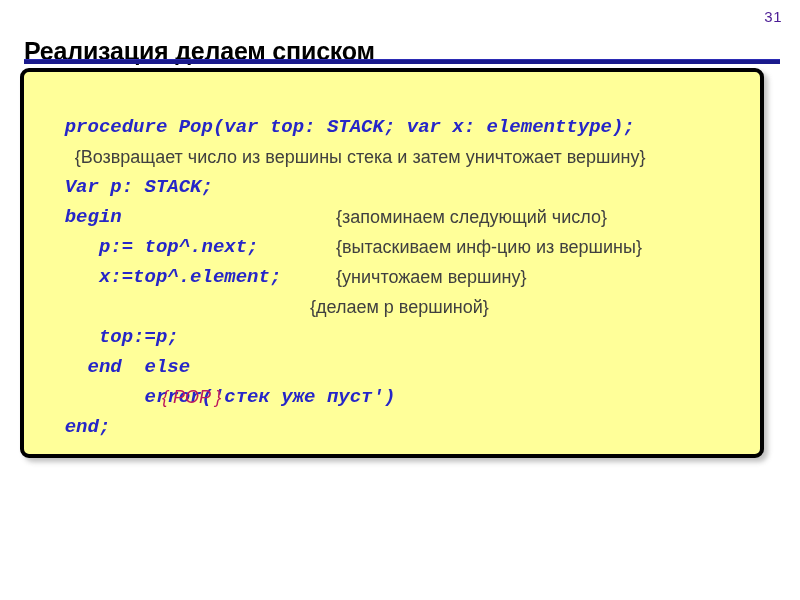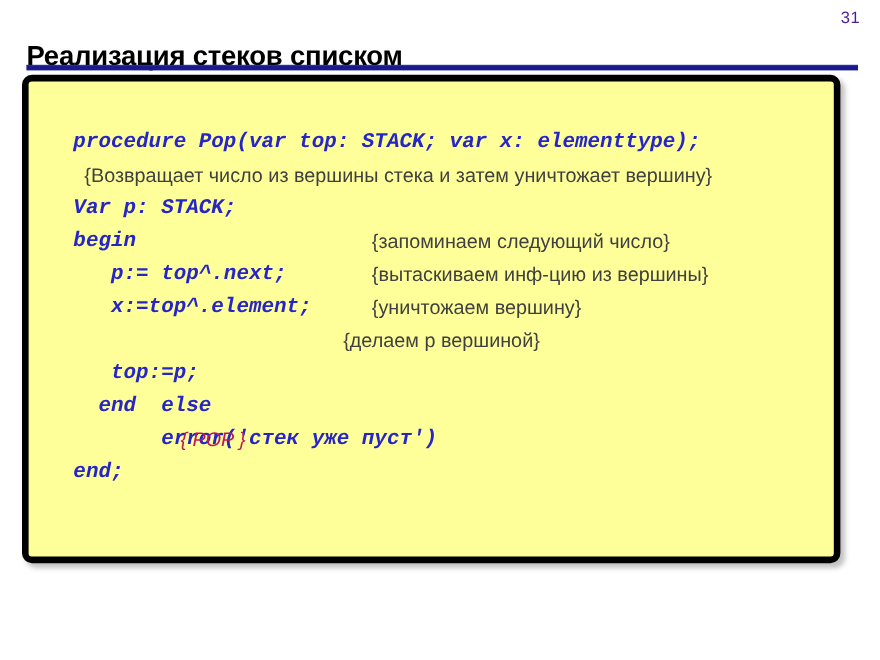--- a/index.html
+++ b/index.html
@@ -47,23 +47,23 @@
     background: #1a1a8c;
     border-top: 1px solid #2b2bb5;
   }
 
   
   .code-panel {
     position: absolute;
     top: 68px;
     left: 20px;
     width: 744px;
-    height: 444px;
+    height: 390px;
     background: #ffff99;
-    border: 6px solid #000000;
+    border: 4px solid #000000;
     border-radius: 9px;
     box-shadow: 4px 4px 5px rgba(120,120,120,0.45);
     box-sizing: border-box;
     padding: 10px 0 0 0;
     overflow: hidden;
   }
 
   .code-lines {
     margin: 0;
     padding: 0;
@@ -123,21 +123,21 @@
     position: absolute;
     left: 138px;
     top: 0;
   }
 </style>
 </head>
 <body>
 
 <div class="slide-number">31</div>
 
-<h1 class="slide-title">Реализация стеков списком</h1>
+<h1 class="slide-title">Реализация делаем списком</h1>
 
 <div class="title-rule"></div>
 
 <div class="code-panel">
   <div class="code-lines">
 
     <div class="code-line">
       <span class="kode">procedure Pop(var top: STACK; var x: elementtype);</span>
     </div>
 

